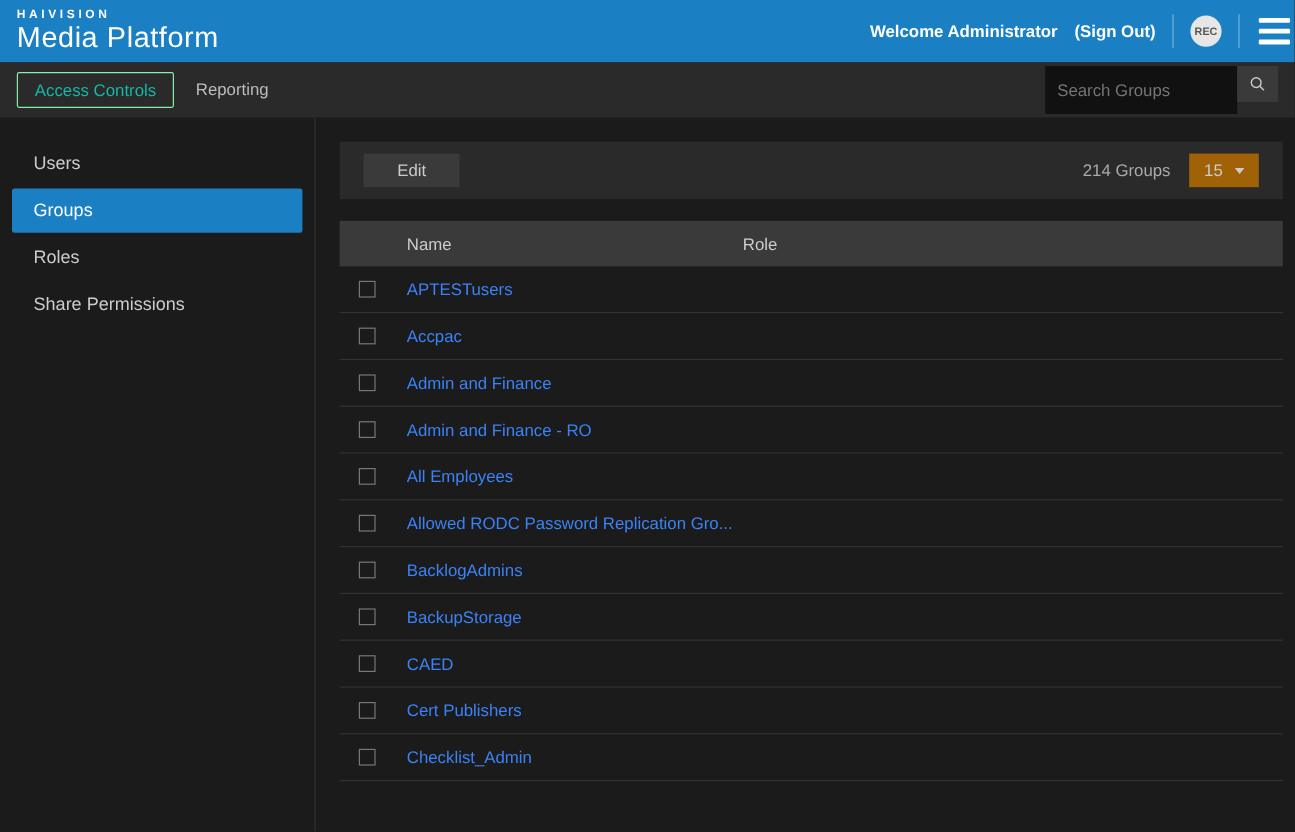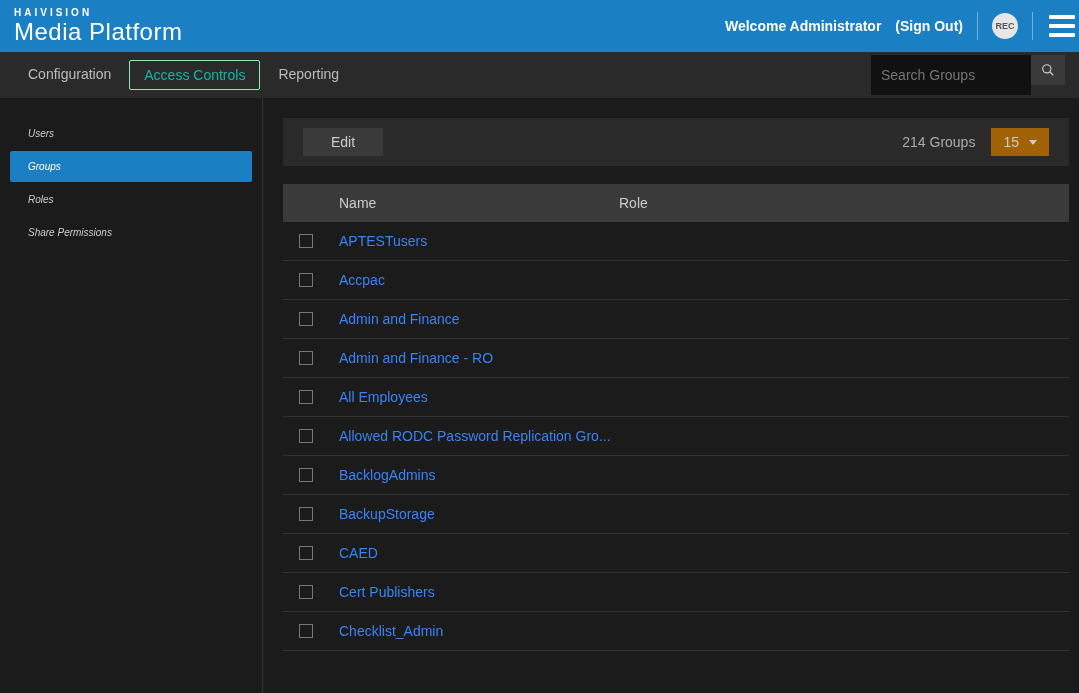--- a/index.html
+++ b/index.html
@@ -68,26 +68,25 @@
   }
   
   .main { display: flex; height: calc(693px - 52px - 46px); }
   .sidebar {
     width: 263px;
     border-right: 1px solid #333;
     padding-top: 20px;
   }
   .side-item {
     padding: 10px 18px;
-    font-size: 10px;
+    font-size: 15px;
     color: #ccc;
     cursor: pointer;
     margin: 0 10px 2px 10px;
     border-radius: 2px;
-    font-style: italic;
   }
   .side-item.active { background: #1a7fc3; color: #fff; }
   
   .content { flex: 1; padding: 20px 10px 0 20px; overflow: hidden; }
   .toolbar {
     background: #2a2a2a;
     height: 48px;
     display: flex;
     align-items: center;
     padding: 0 20px;
@@ -156,21 +155,20 @@
     <div class="hamburger">
       <span></span>
         <span></span>
         <span></span>
     </div>
   </div>
 </div>
 
 <div class="subnav">
   <div id="subnav-tabs" style="display: flex; gap: 4px;">
-      <div class="subnav-tab">Configuration</div>
       <div class="subnav-tab active">Access Controls</div>
       <div class="subnav-tab">Reporting</div>
     </div>
   <div class="subnav-spacer"></div>
   <div class="search-wrap">
     <input class="search-input" placeholder="Search Groups" style="">
     <button class="search-btn">
       <svg width="14" height="14" viewBox="0 0 24 24" fill="none" stroke="#ccc" stroke-width="2">
           <circle cx="10" cy="10" r="7"></circle>
           <line x1="21" y1="21" x2="15" y2="15"></line>

